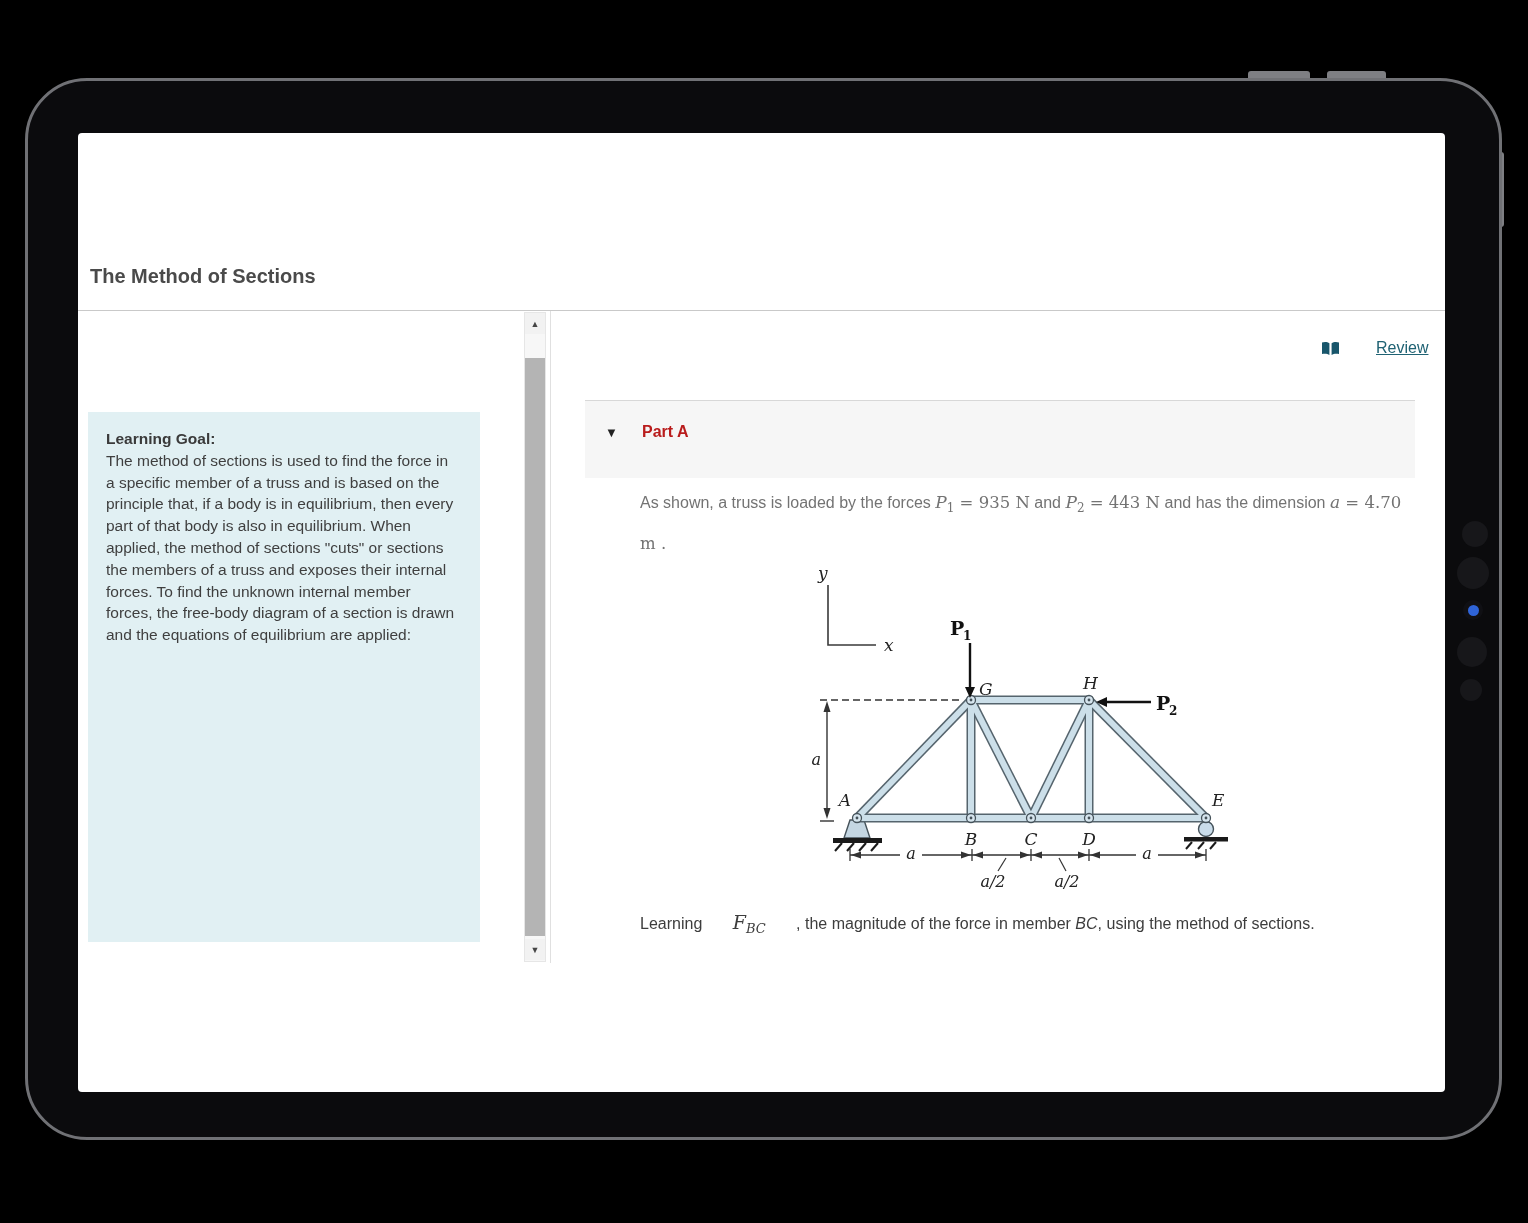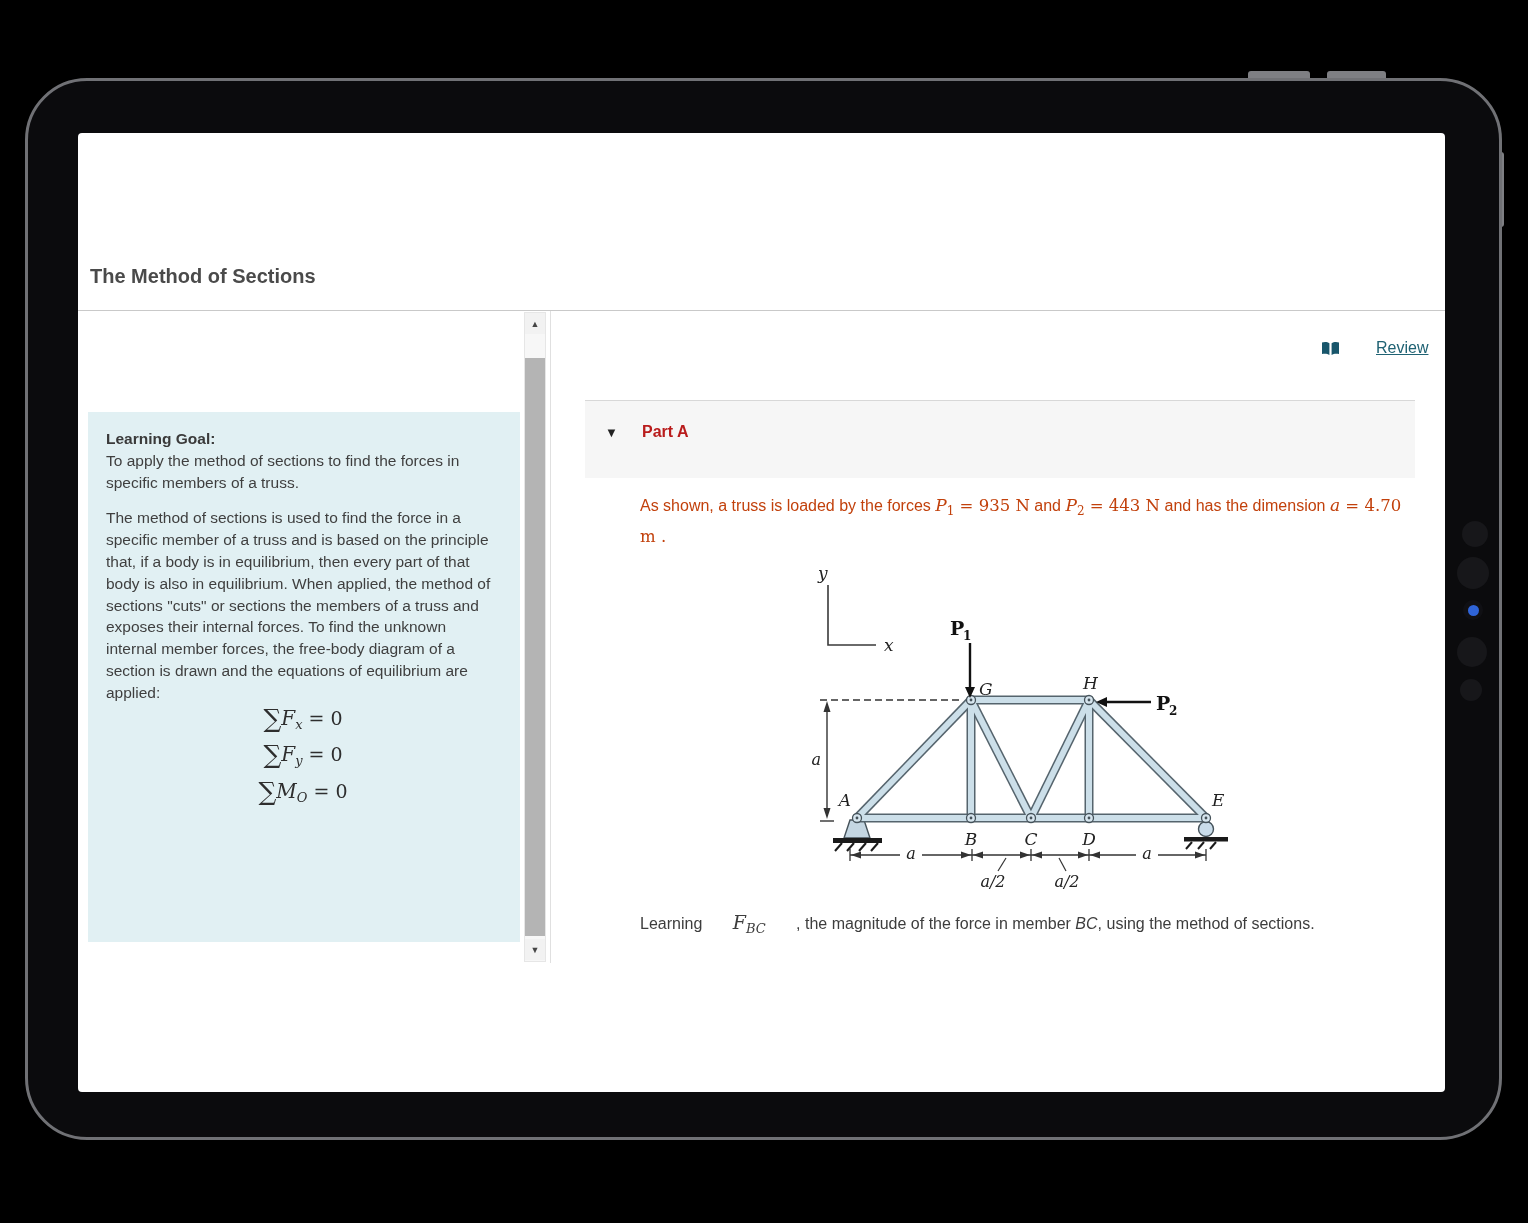--- a/index.html
+++ b/index.html
@@ -16,21 +16,21 @@
 
   
   .screen{position:absolute;left:50px;top:52px;width:1367px;height:959px;background:#fff;
           border-radius:4px;overflow:hidden;}
 
   .page-title{position:absolute;left:12px;top:132px;font-size:20px;font-weight:bold;color:#4a4a4a;}
   .top-divider{position:absolute;left:0;top:177px;width:1367px;height:1px;background:#c9c9c9;}
 
   
   .left-panel{position:absolute;left:0;top:178px;width:472px;height:652px;border-right:1px solid #e0e0e0;}
-  .goal-box{position:absolute;left:10px;top:101px;width:432px;min-height:530px;box-sizing:border-box;
+  .goal-box{position:absolute;left:10px;top:101px;width:392px;min-height:530px;box-sizing:border-box;
             background:#e1f0f3;padding:16px 20px 34px 18px;color:#3f3f3f;font-size:15.5px;line-height:21.8px;}
   .goal-box b{color:#3a3a3a;}
   .goal-p1{margin:0 0 14px 0;}
   .goal-body{margin:0;}
   .eqs{margin:2px 0 1px 0;text-align:center;}
   .eq{margin:4px 0 9px 0;color:#2e2e2e;font-family:"DejaVu Serif",serif;}
   .eq .sigma{font-size:25px;vertical-align:-2px;}
   .eq .var{font-size:20px;font-style:italic;}
   .eq .sub{font-size:13px;font-style:italic;vertical-align:-4px;}
   .eq .rhs{font-size:19px;}
@@ -48,21 +48,21 @@
   
   .right-panel{position:absolute;left:473px;top:178px;width:894px;height:781px;}
   .review-link{position:absolute;left:770px;top:28px;display:flex;align-items:center;gap:6px;
                color:#1f6273;font-size:16px;text-decoration:none;cursor:pointer;}
   .review-link .txt{text-decoration:underline;margin-left:30px;}
   .parta-band{position:absolute;left:34px;top:89px;width:830px;height:78px;background:#f6f6f6;
               border-top:1px solid #d8d8d8;box-sizing:border-box;}
   .parta-tri{position:absolute;left:20px;top:24px;font-size:13px;color:#222;cursor:pointer;}
   .parta-label{position:absolute;left:57px;top:22px;font-size:16px;font-weight:bold;color:#b91c1c;}
 
-  .problem{position:absolute;left:89px;top:181px;width:780px;font-size:16px;line-height:26px;color:#c2410c;}
+  .problem{position:absolute;left:89px;top:173px;width:780px;font-size:16px;line-height:36px;color:#737373;}
   .mvar{font-family:"DejaVu Serif",serif;font-style:italic;font-size:17px;}
   .mvar .msub{font-size:12px;font-style:normal;vertical-align:-4px;}
   .mval{font-family:"DejaVu Serif",serif;font-size:16.5px;}
 
   .question{position:absolute;left:89px;top:600px;width:780px;font-size:16px;color:#3d3d3d;}
   .fbc{font-family:"DejaVu Serif",serif;font-style:italic;font-size:19px;margin:0 26px;}
   .fbc .msub{font-size:13px;vertical-align:-4px;}
   .q-italic{font-style:italic;}
 
   .truss-figure{position:absolute;left:249px;top:244px;width:440px;height:345px;}
@@ -93,33 +93,21 @@
 
     <div class="screen">
 
       <div class="page-title">The Method of Sections</div>
       <div class="top-divider"></div>
 
       <div class="left-panel">
 
         <div class="goal-box">
           <b>Learning Goal:</b>
-          <p class="goal-p1">To apply the method of sections to find the forces in specific members of a truss.</p>
           <p class="goal-body">The method of sections is used to find the force in a specific member of a truss and is based on the principle that, if a body is in equilibrium, then every part of that body is also in equilibrium. When applied, the method of sections "cuts" or sections the members of a truss and exposes their internal forces. To find the unknown internal member forces, the free-body diagram of a section is drawn and the equations of equilibrium are applied:</p>
-          <div class="eqs">
-            <div class="eq">
-              <span class="sigma">∑</span><span class="var">F</span><span class="sub">x</span><span class="rhs"> = 0</span>
-            </div>
-            <div class="eq">
-              <span class="sigma">∑</span><span class="var">F</span><span class="sub">y</span><span class="rhs"> = 0</span>
-            </div>
-            <div class="eq">
-              <span class="sigma">∑</span><span class="var">M</span><span class="sub">O</span><span class="rhs"> = 0</span>
-            </div>
-          </div>
         </div>
 
         <div class="scrollbar">
           <div class="sb-btn sb-up">▲</div>
           <div class="sb-thumb"></div>
           <div class="sb-btn sb-down">▼</div>
         </div>
       </div>
 
       <div class="right-panel">

